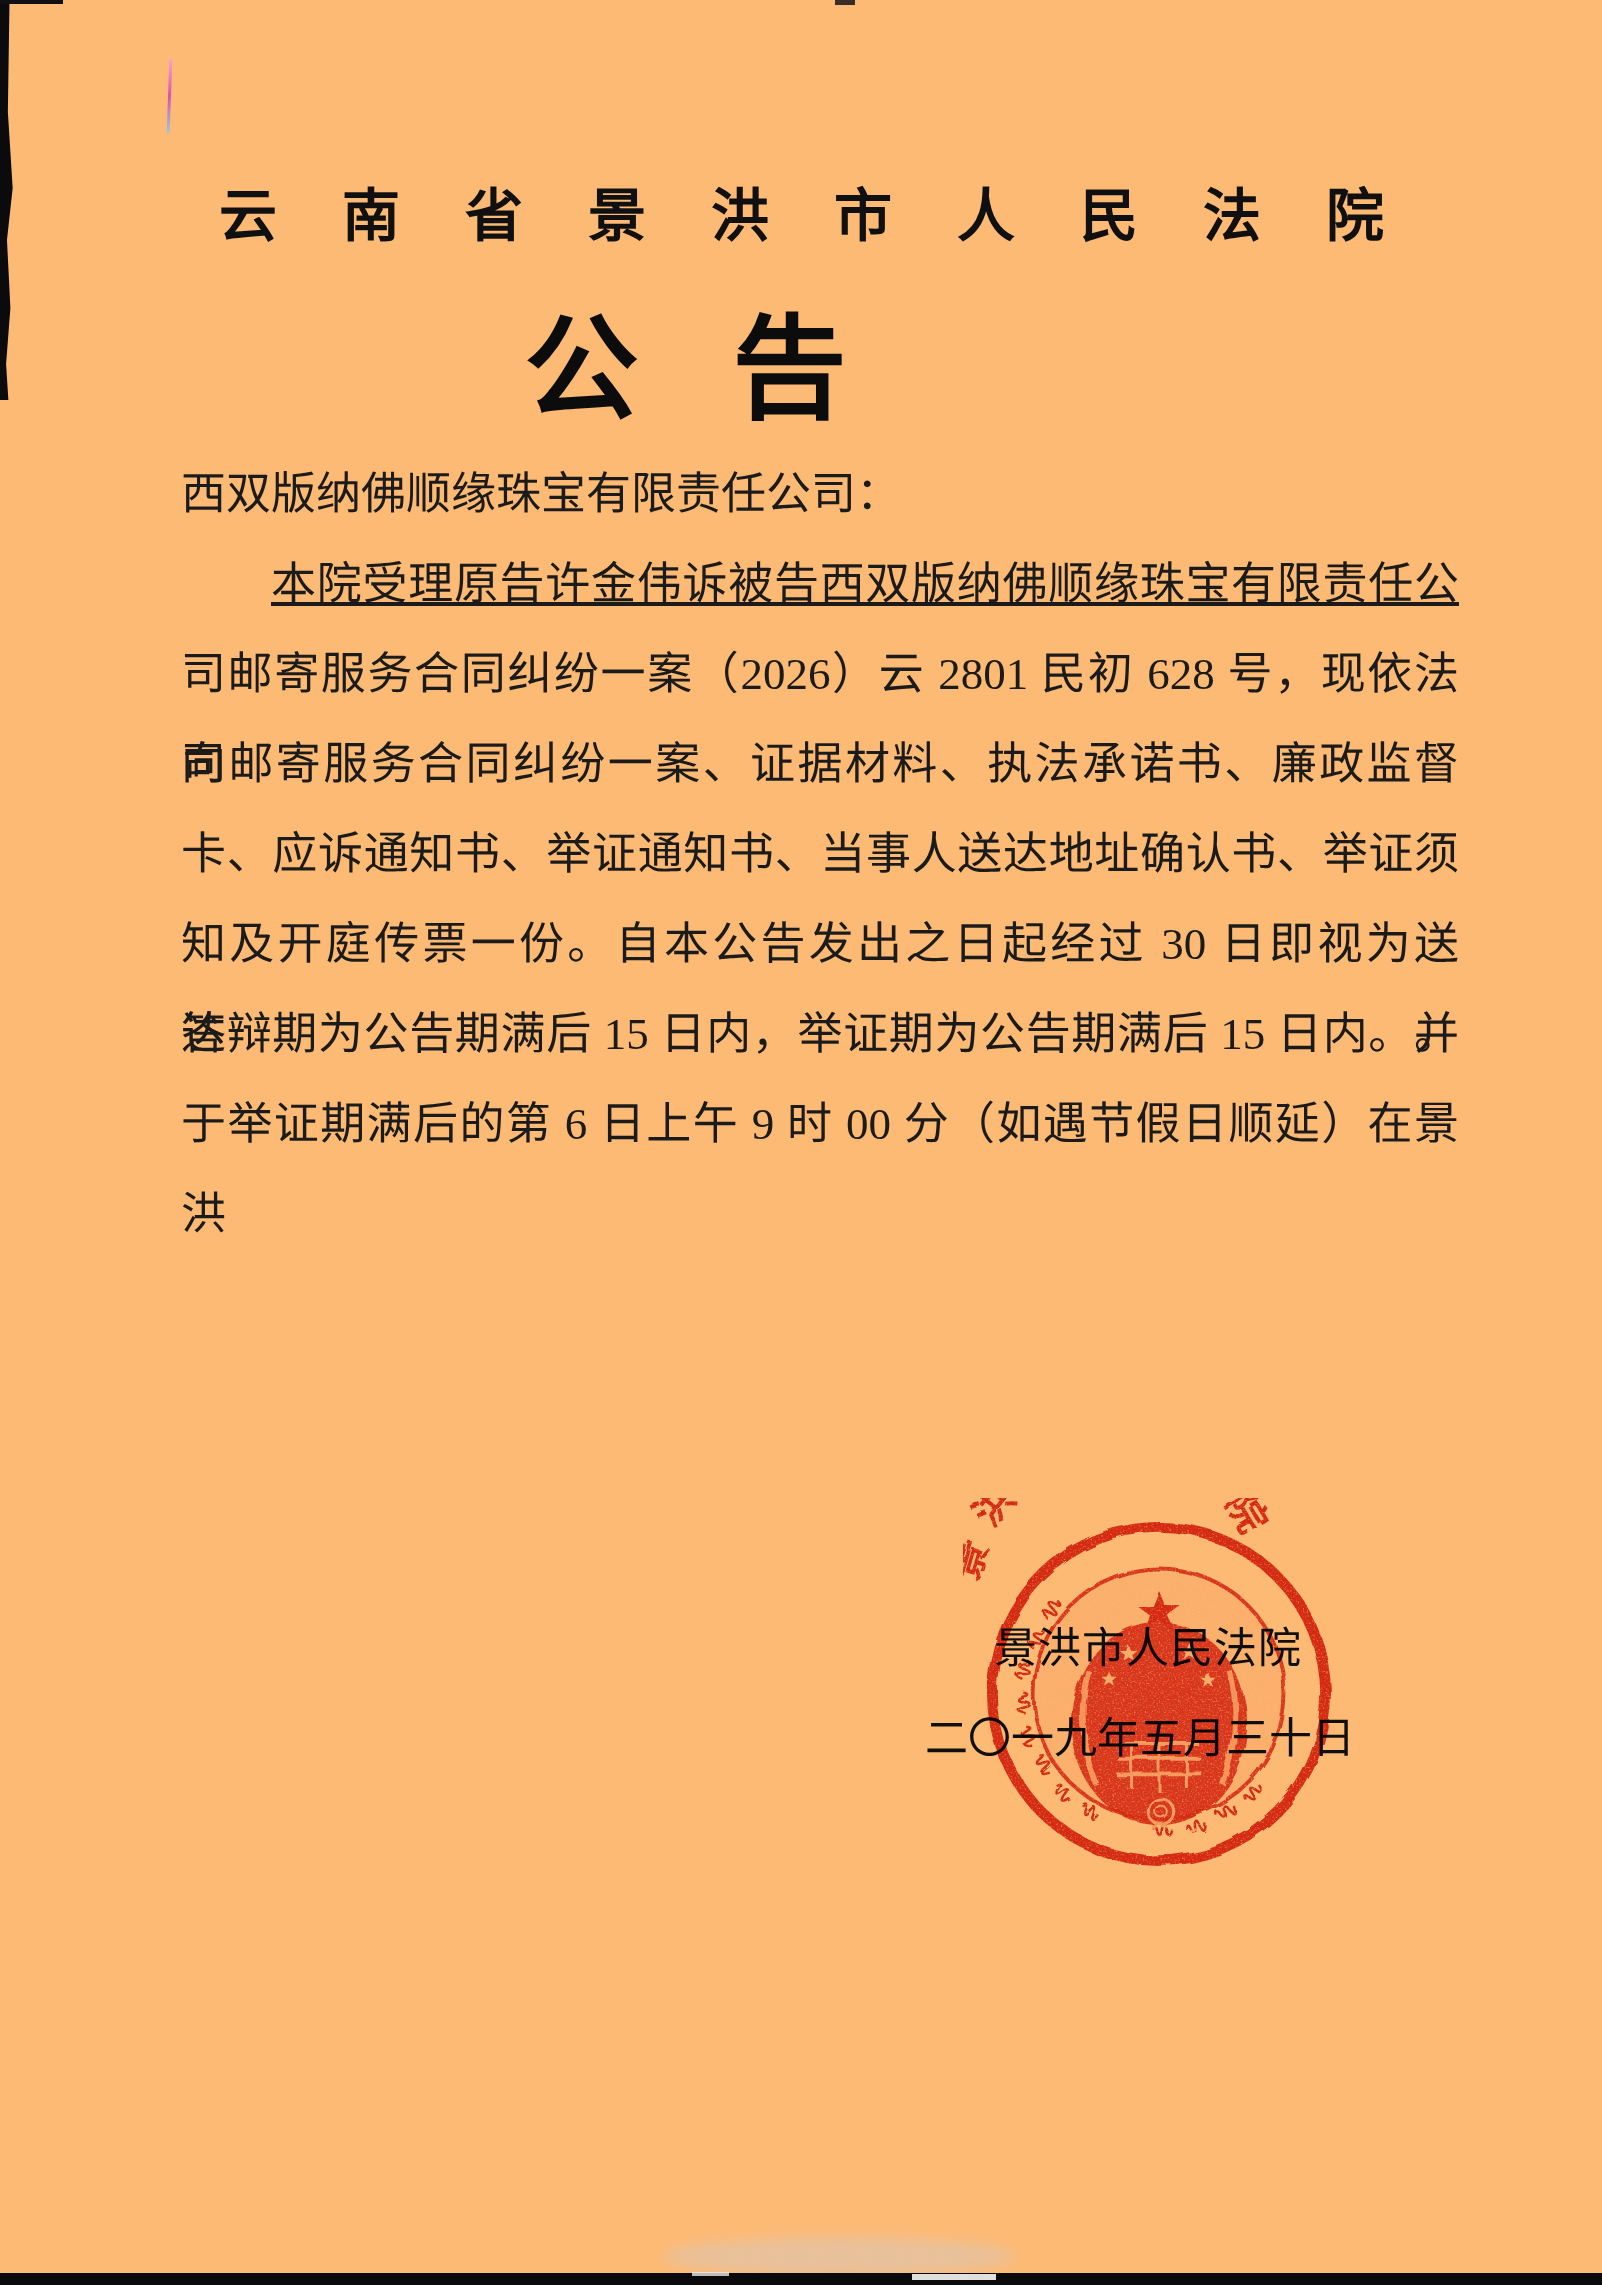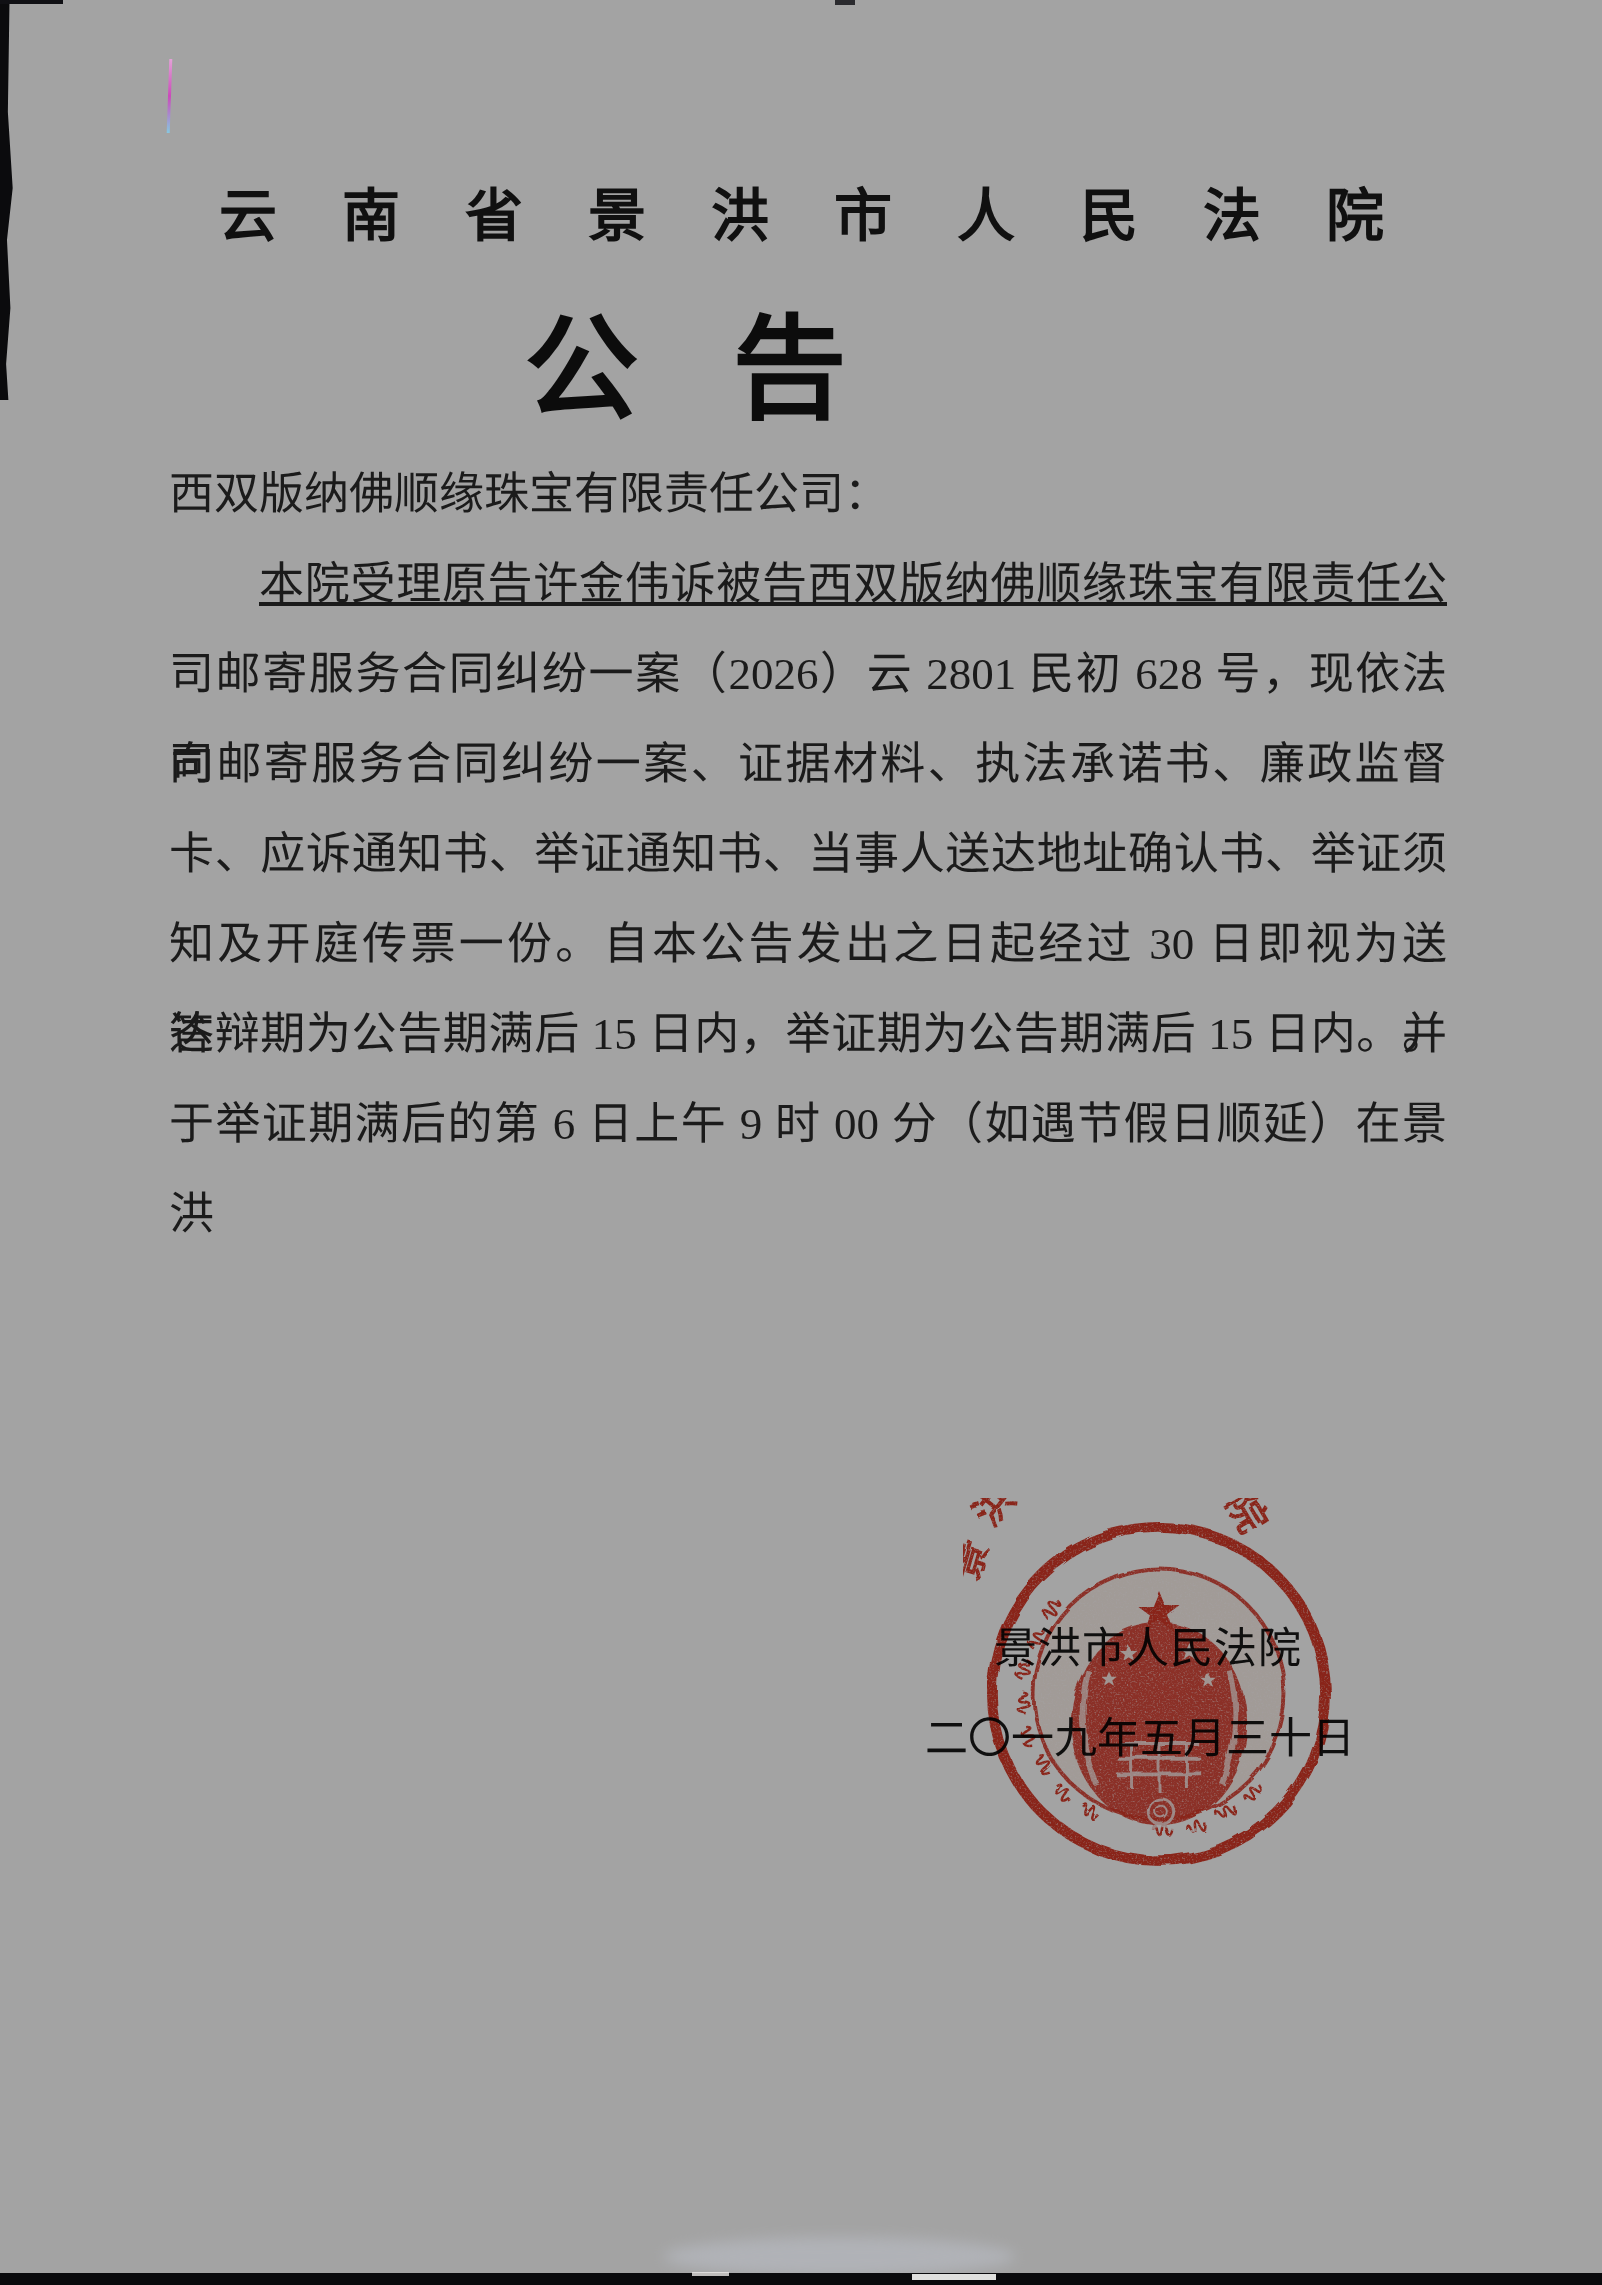--- a/index.html
+++ b/index.html
@@ -1,39 +1,39 @@
 <!DOCTYPE html>
 <html lang="zh-CN"><head>
 <meta charset="utf-8">
 <style>
   * { margin:0; padding:0; box-sizing:border-box; }
   html,body { background:#ffffff; }
   .page {
     position:relative; width:1603px; height:2286px;
-    background:#a3a3a3; overflow:hidden;
+    background:#fdba74; overflow:hidden;
     font-family:"Liberation Serif","DejaVu Serif",serif;
     color:#161616;
   }
   
   .court-title {
     position:absolute; top:169px; left:0; width:100%;
     text-align:center; font-size:58px; font-weight:700;
     letter-spacing:65px; padding-left:65px;
     color:#101010; white-space:nowrap;
   }
   .notice-heading {
     position:absolute; top:277px; left:0; width:100%;
     text-align:center; font-size:114px; font-weight:700;
     letter-spacing:94px; padding-left:94px;
     transform:translateX(-116px);
     color:#0c0c0c; white-space:nowrap;
   }
   
   .body-text {
-    position:absolute; left:169px; top:449px; width:1278px;
+    position:absolute; left:181px; top:449px; width:1278px;
     font-size:45px; color:#1b1b1b;
   }
   .body-text .line { height:90px; line-height:90px; }
   .body-text .line.fill { text-align:justify; text-align-last:justify; }
   .body-text .line.indent { padding-left:90px;text-decoration:underline; }
   
   .sig-court {
     position:absolute; left:994px; top:1613px;
     font-size:43px; letter-spacing:1px; color:#0f0f0f; white-space:nowrap;
   }

